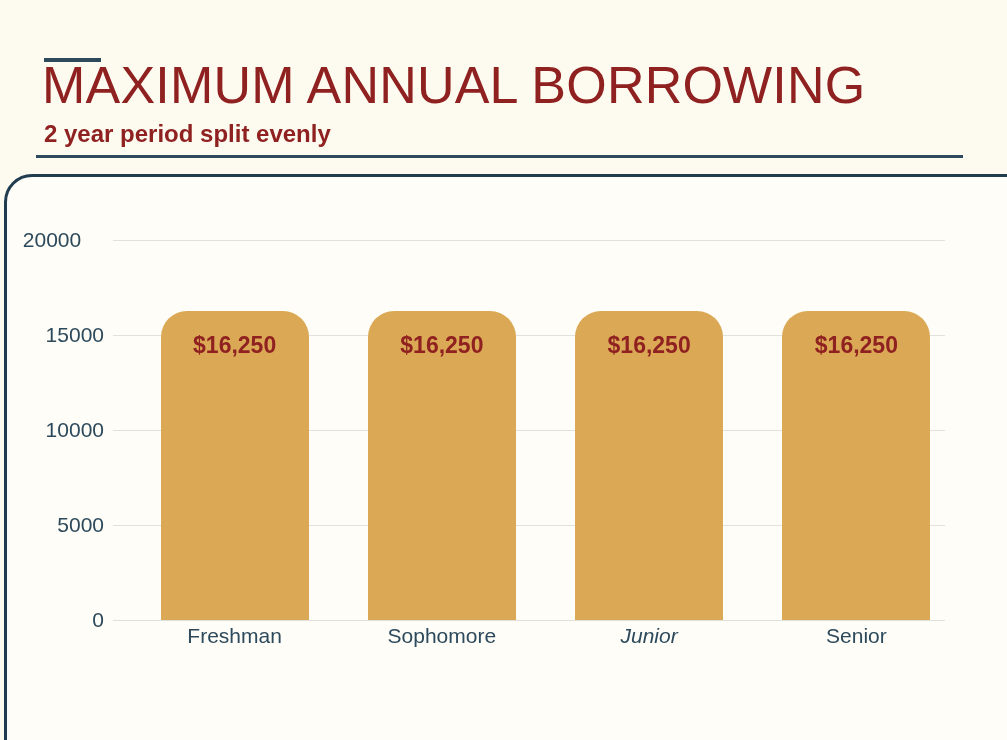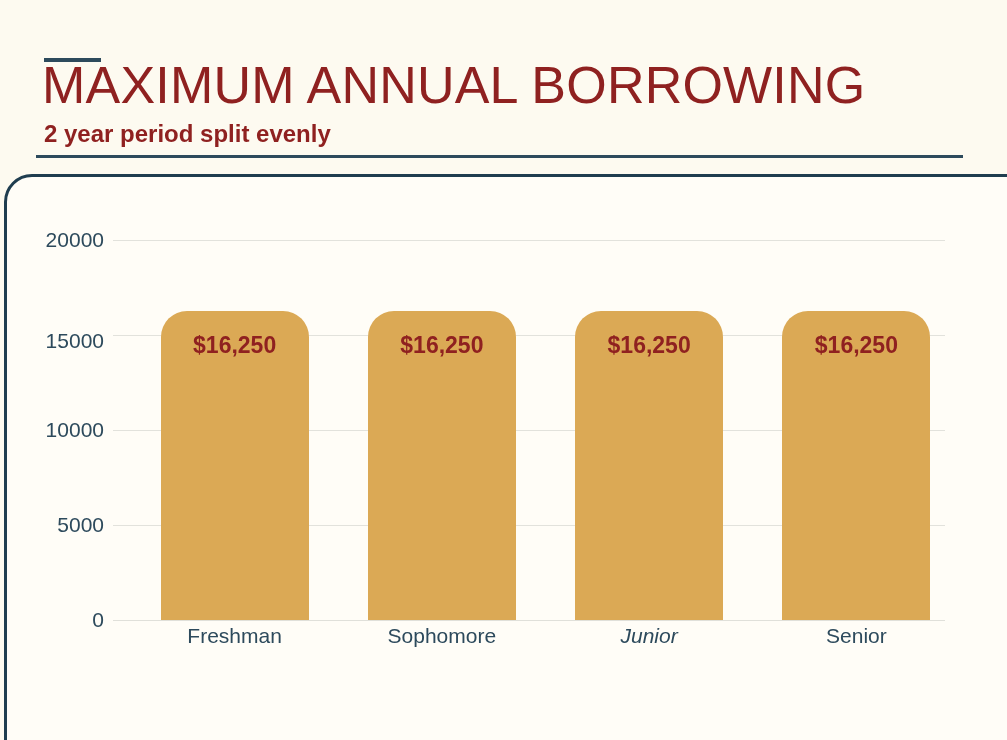--- a/index.html
+++ b/index.html
@@ -167,22 +167,22 @@
   <div id="header-rule"></div>
 </div>
 
 <div id="chart-card"></div>
 
 <div id="plot-wrap">
   <div id="y-axis">
       <div class="y-tick-label" style="top: 446px;">0</div>
       <div class="y-tick-label" style="top: 351px;">5000</div>
       <div class="y-tick-label" style="top: 256px;">10000</div>
-      <div class="y-tick-label" style="top: 167px; margin-left: 31px;">15000</div>
-      <div class="y-tick-label" style="top: 66px;">20000</div>
+      <div class="y-tick-label" style="top: 161px; margin-left: 31px;">15000</div>
+      <div class="y-tick-label" style="top: 66px; text-align: center;">20000</div>
     </div>
   <div id="gridlines">
       <div class="gridline baseline" style="top: 446px; background: rgb(224, 224, 218);"></div>
       <div class="gridline" style="top: 351px; background: rgb(226, 226, 220);"></div>
       <div class="gridline" style="top: 256px; background: rgb(226, 226, 220);"></div>
       <div class="gridline" style="top: 161px; background: rgb(226, 226, 220);"></div>
       <div class="gridline" style="top: 66px; background: rgb(226, 226, 220);"></div>
     </div>
   <div id="bars-layer">
       <div class="bar-group" style="left: 144.625px; width: 148px;">

